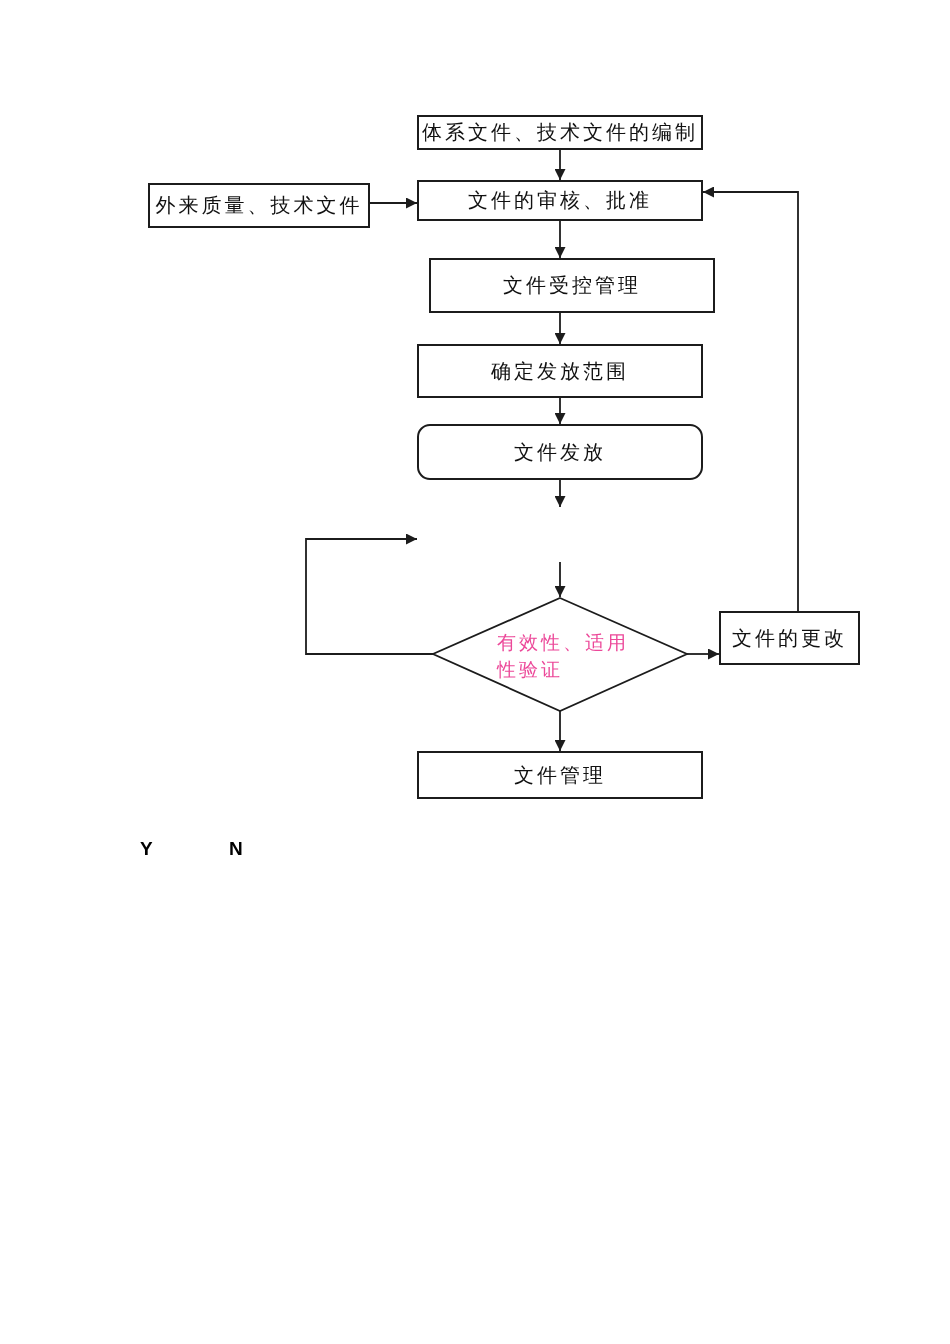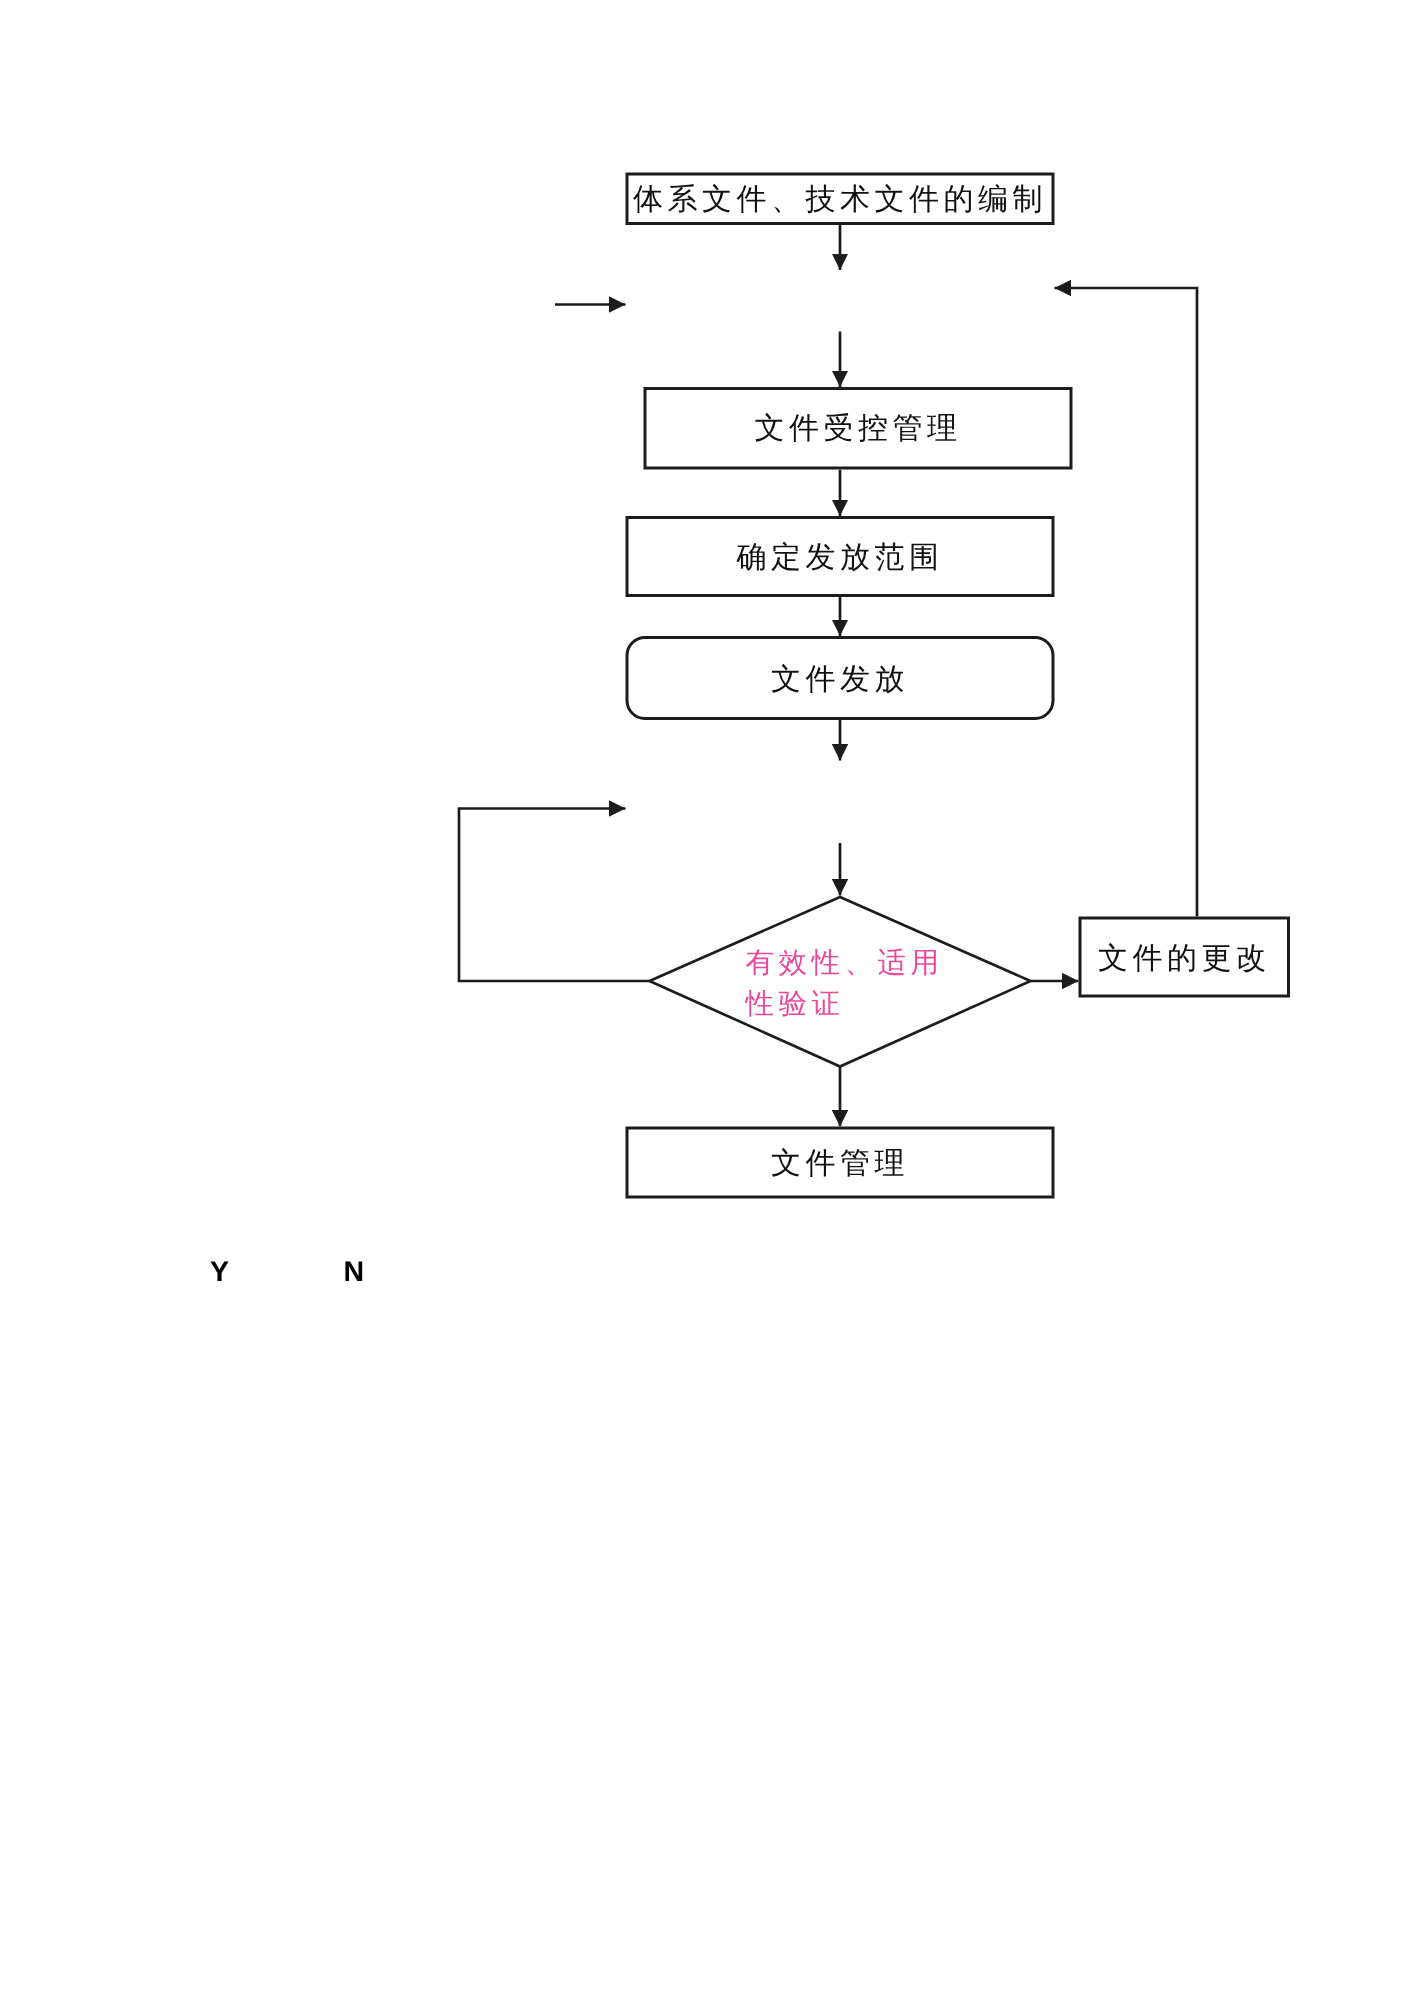--- a/index.html
+++ b/index.html
@@ -91,21 +91,23 @@
     <path d="M560,711 L560,751" fill="none" stroke="#1c1c1c" stroke-width="1.8" marker-end="url(#arrow)"></path>
     <path d="M687,654 L719,654" fill="none" stroke="#1c1c1c" stroke-width="1.8" marker-end="url(#arrow)"></path>
 
     <path d="M433,654 L306,654 L306,539 L417,539" fill="none" stroke="#1c1c1c" stroke-width="1.8" marker-end="url(#arrow)"></path>
 
     <path d="M798,615 L798,192 L703,192" fill="none" stroke="#1c1c1c" stroke-width="1.8" marker-end="url(#arrow)"></path>
   </svg>
 
   <div class="node n-compile">体系文件、技术文件的编制</div>
 
+  <div class="node n-external">外来质量、技术文件</div>
 
+  <div class="node n-review">文件的审核、批准</div>
 
   <div class="node n-controlled">文件受控管理</div>
 
   <div class="node n-scope">确定发放范围</div>
 
   <div class="node n-distribute">文件发放</div>
 
 
   <div class="diamond-label">
     <div>有效性、适用</div>

